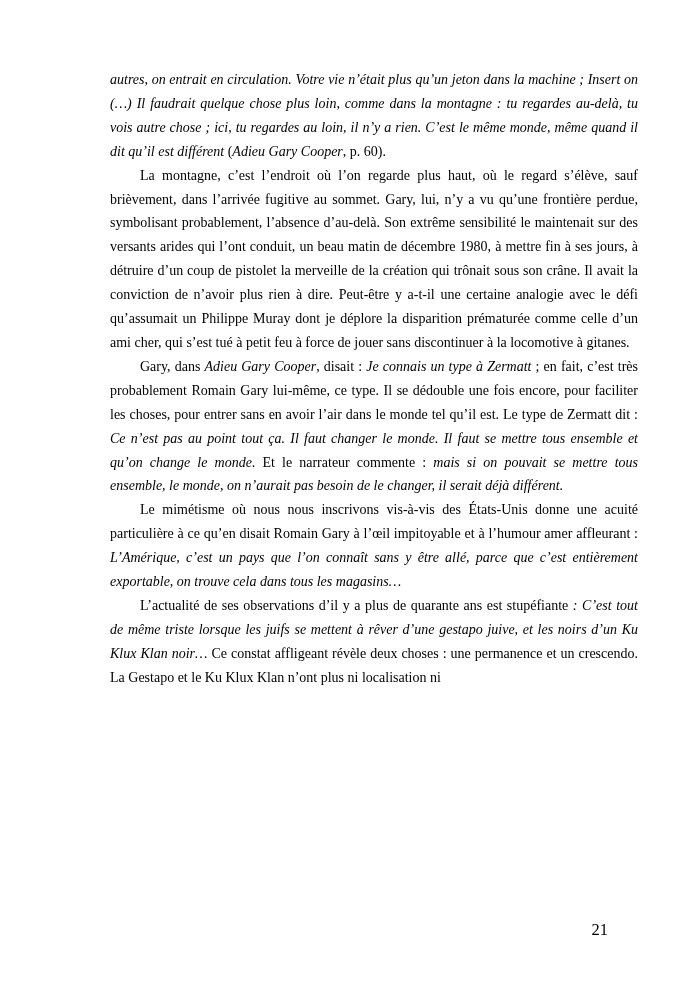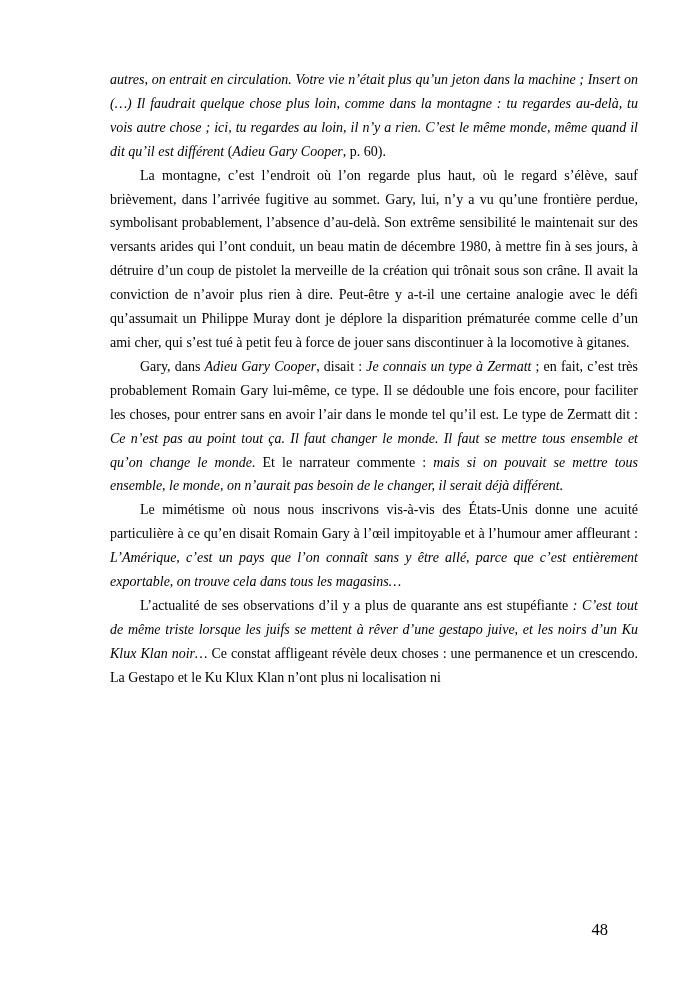--- a/index.html
+++ b/index.html
@@ -51,14 +51,14 @@
 <body>
 
 <div class="page">
   <div class="text-block">
       <p class="para"><span class="it">autres, on entrait en circulation. Votre vie n’était plus qu’un jeton dans la machine ; Insert on (…) Il faudrait quelque chose plus loin, comme dans la montagne : tu regardes au-delà, tu vois autre chose ; ici, tu regardes au loin, il n’y a rien. C’est le même monde, même quand il dit qu’il est différent </span><span>(</span><span class="it">Adieu Gary Cooper</span><span>, p. 60).</span></p>
       <p class="para indent"><span>La montagne, c’est l’endroit où l’on regarde plus haut, où le regard s’élève, sauf brièvement, dans l’arrivée fugitive au sommet. Gary, lui, n’y a vu qu’une frontière perdue, symbolisant probablement, l’absence d’au-delà. Son extrême sensibilité le maintenait sur des versants arides qui l’ont conduit, un beau matin de décembre 1980, à mettre fin à ses jours, à détruire d’un coup de pistolet la merveille de la création qui trônait sous son crâne. Il avait la conviction de n’avoir plus rien à dire. Peut-être y a-t-il une certaine analogie avec le défi qu’assumait un Philippe Muray dont je déplore la disparition prématurée comme celle d’un ami cher, qui s’est tué à petit feu à force de jouer sans discontinuer à la locomotive à gitanes.</span></p>
       <p class="para indent"><span>Gary, dans </span><span class="it">Adieu Gary Cooper</span><span>, disait : </span><span class="it">Je connais un type à Zermatt</span><span> ; en fait, c’est très probablement Romain Gary lui-même, ce type. Il se dédouble une fois encore, pour faciliter les choses, pour entrer sans en avoir l’air dans le monde tel qu’il est. Le type de Zermatt dit : </span><span class="it">Ce n’est pas au point tout ça. Il faut changer le monde. Il faut se mettre tous ensemble et qu’on change le monde</span><span>. Et le narrateur commente : </span><span class="it">mais si on pouvait se mettre tous ensemble, le monde, on n’aurait pas besoin de le changer, il serait déjà différent.</span></p>
       <p class="para indent"><span>Le mimétisme où nous nous inscrivons vis-à-vis des États-Unis donne une acuité particulière à ce qu’en disait Romain Gary à l’œil impitoyable et à l’humour amer affleurant : </span><span class="it">L’Amérique, c’est un pays que l’on connaît sans y être allé, parce que c’est entièrement exportable, on trouve cela dans tous les magasins…</span></p>
       <p class="para indent"><span>L’actualité de ses observations d’il y a plus de quarante ans est stupéfiante</span><span class="it"> : C’est tout de même triste lorsque les juifs se mettent à rêver d’une gestapo juive, et les noirs d’un Ku Klux Klan noir…</span><span> Ce constat affligeant révèle deux choses : une permanence et un crescendo. La Gestapo et le Ku Klux Klan n’ont plus ni localisation ni</span></p>
     </div>
-  <div class="page-number">48</div>
+  <div class="page-number">21</div>
 </div>
 
 </body></html>

